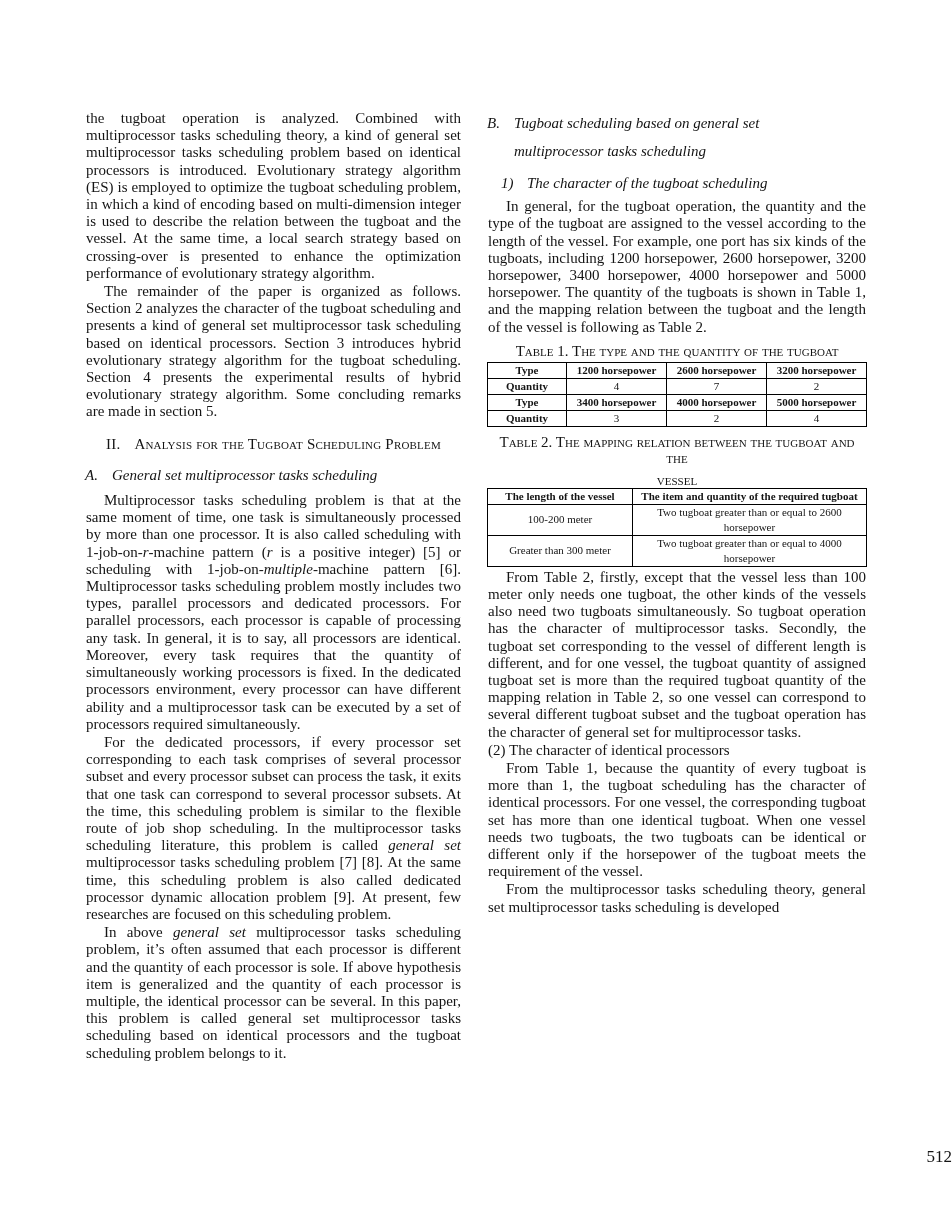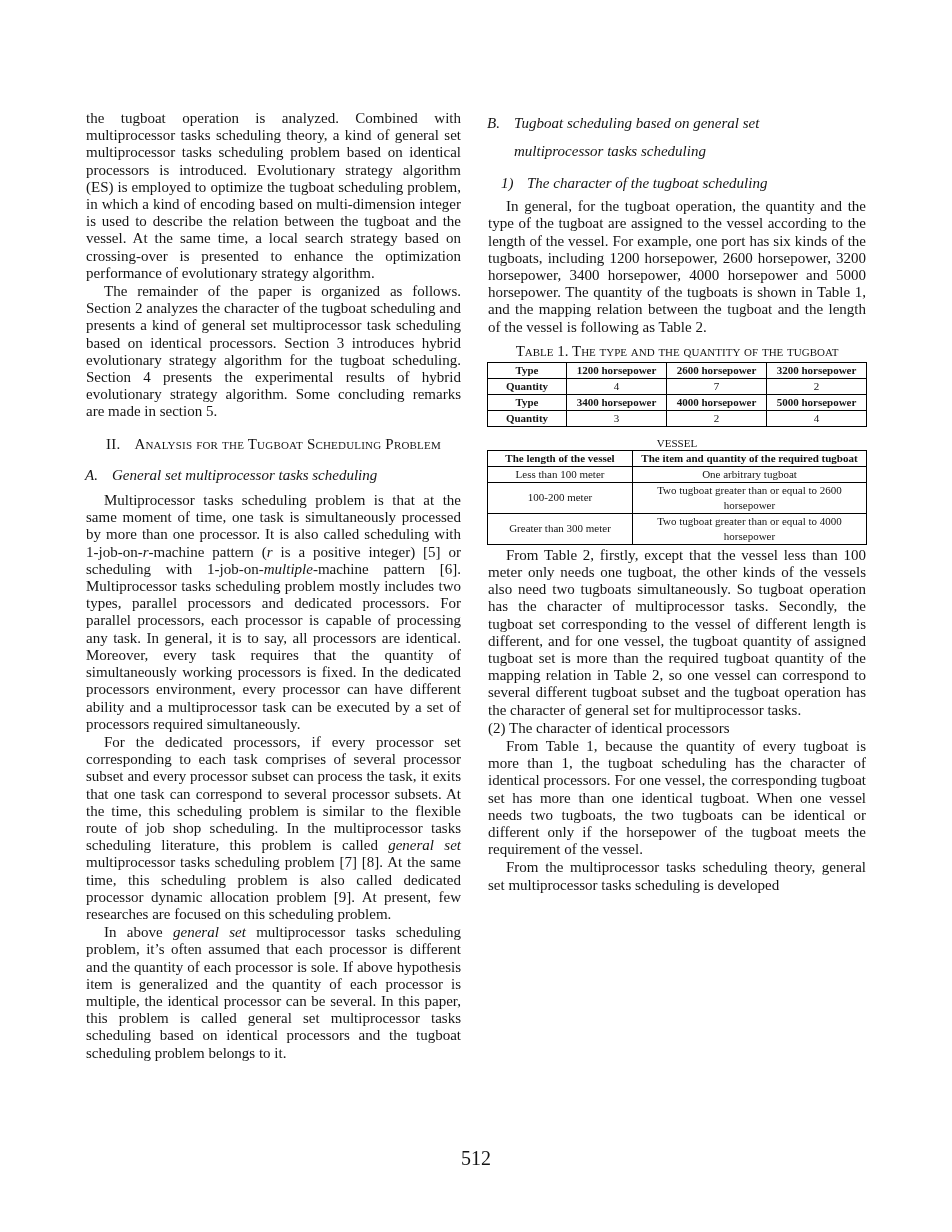--- a/index.html
+++ b/index.html
@@ -73,22 +73,22 @@
   .b { font-weight: bold; }
   .t1-label { width: 74px; }
   .t2-col1 { width: 140px; }
   .tbl-wrap { margin-bottom: 2px; }
 
   .it { font-style: italic; }
 
   .page-num {
     position: absolute;
     left: 0; right: 0; top: 1147px;
-    text-align: center;
-    font-size: 20px;
+    text-align: right;
+    font-size: 17px;
   }
 </style>
 </head>
 <body>
 
 <div class="page">
 
   <div class="col col-left">
     <p class="noindent">the tugboat operation is analyzed. Combined with multiprocessor tasks scheduling theory, a kind of general set multiprocessor tasks scheduling problem based on identical processors is introduced. Evolutionary strategy algorithm (ES) is employed to optimize the tugboat scheduling problem, in which a kind of encoding based on multi-dimension integer is used to describe the relation between the tugboat and the vessel. At the same time, a local search strategy based on crossing-over is presented to enhance the optimization performance of evolutionary strategy algorithm.</p>
     <p>The remainder of the paper is organized as follows. Section 2 analyzes the character of the tugboat scheduling and presents a kind of general set multiprocessor task scheduling based on identical processors. Section 3 introduces hybrid evolutionary strategy algorithm for the tugboat scheduling. Section 4 presents the experimental results of hybrid evolutionary strategy algorithm. Some concluding remarks are made in section 5.</p>
@@ -151,33 +151,30 @@
           <td class="b t1-label">Quantity</td>
           <td>3</td>
           <td>2</td>
           <td>4</td>
         </tr>
       </tbody>
         </table>
     </div>
 
     <div class="tbl-caption two-line">
+      <span class="cap-line">Table 2. The mapping relation between the tugboat and the</span>
       <span class="cap-line2">vessel</span>
     </div>
 
     <div class="tbl-wrap">
       <table>
         <tbody>
             <tr>
           <td class="b t2-col1">The length of the vessel</td>
           <td class="b">The item and quantity of the required tugboat</td>
-        </tr>
-        <tr>
-          <td class="t2-col1">Less than 100 meter</td>
-          <td>One arbitrary tugboat</td>
         </tr>
         <tr>
           <td class="t2-col1">100-200 meter</td>
           <td>Two tugboat greater than or equal to 2600 horsepower</td>
         </tr>
         <tr>
           <td class="t2-col1">Greater than 300 meter</td>
           <td>Two tugboat greater than or equal to 4000 horsepower</td>
         </tr>
       </tbody>

